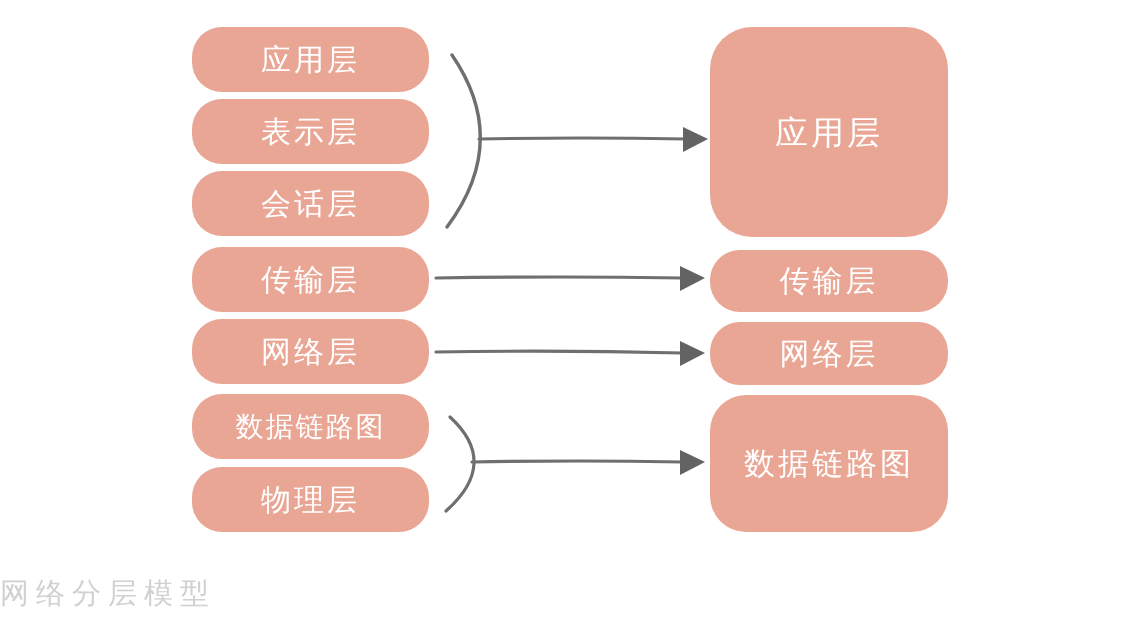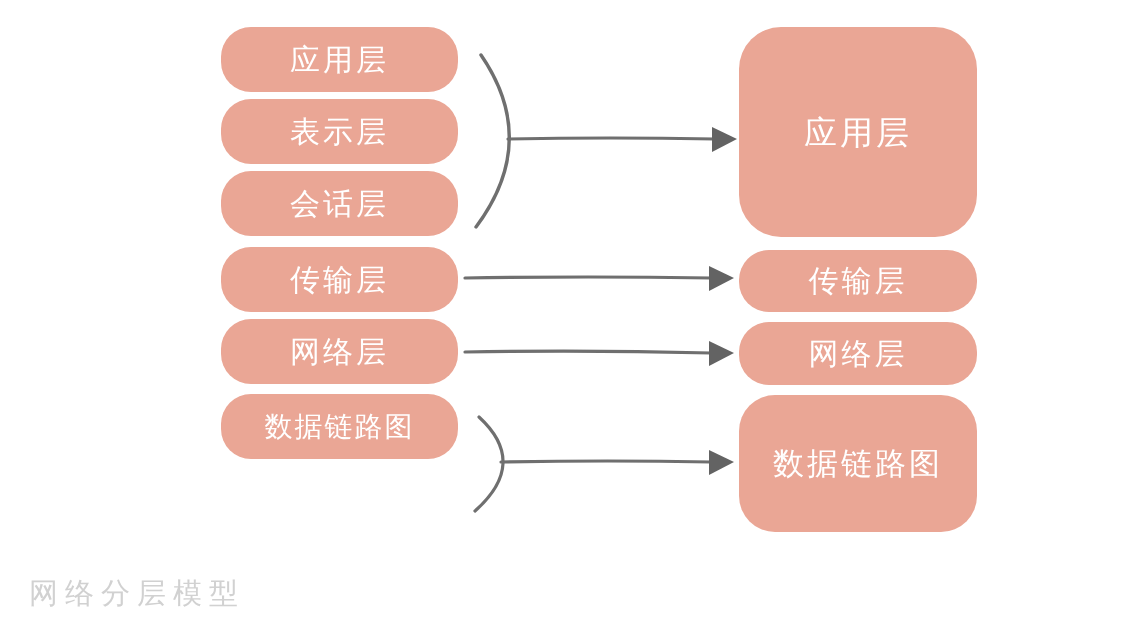--- a/index.html
+++ b/index.html
@@ -7,21 +7,20 @@
     padding: 0;
     background: #ffffff;
     font-family: "Liberation Sans", "DejaVu Sans", sans-serif;
   }
   .diagram-canvas {
     position: relative;
     width: 992px;
     height: 621px;
     background: #ffffff;
     overflow: hidden;
-    margin-left: 29px;
   }
   .layer-box {
     position: absolute;
     display: flex;
     align-items: center;
     justify-content: center;
     color: #ffffff;
     background: #EAA695;
     letter-spacing: 3px;
     font-size: 30px;
@@ -78,20 +77,23 @@
     </div>
   <div class="layer-box left-col lb-3">
       <span>传输层</span>
     </div>
   <div class="layer-box left-col lb-4">
       <span>网络层</span>
     </div>
   <div class="layer-box left-col lb-5">
       <span>数据链路图</span>
     </div>
+  <div class="layer-box left-col lb-6">
+      <span>物理层</span>
+    </div>
 
   <div class="layer-box right-col rb-0">
       <span>应用层</span>
     </div>
   <div class="layer-box right-col rb-1">
       <span>传输层</span>
     </div>
   <div class="layer-box right-col rb-2">
       <span>网络层</span>
     </div>

